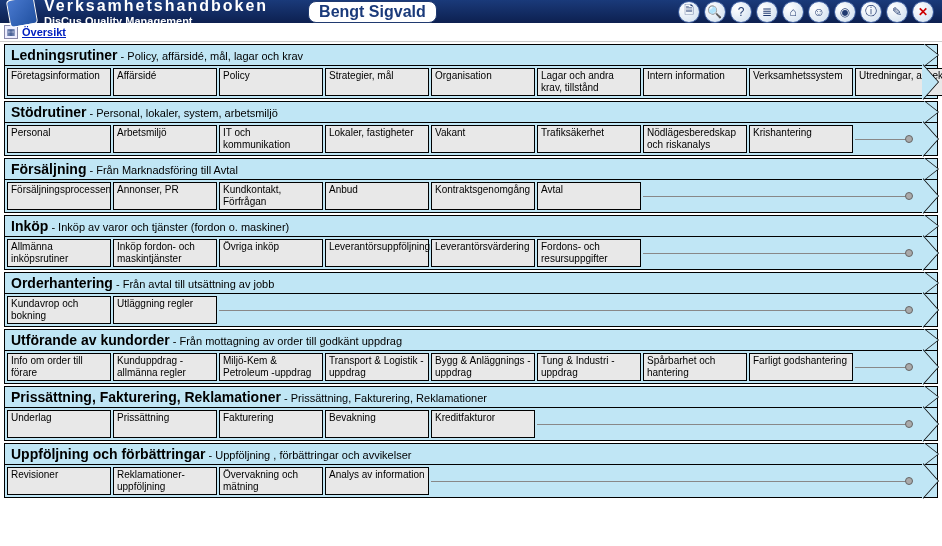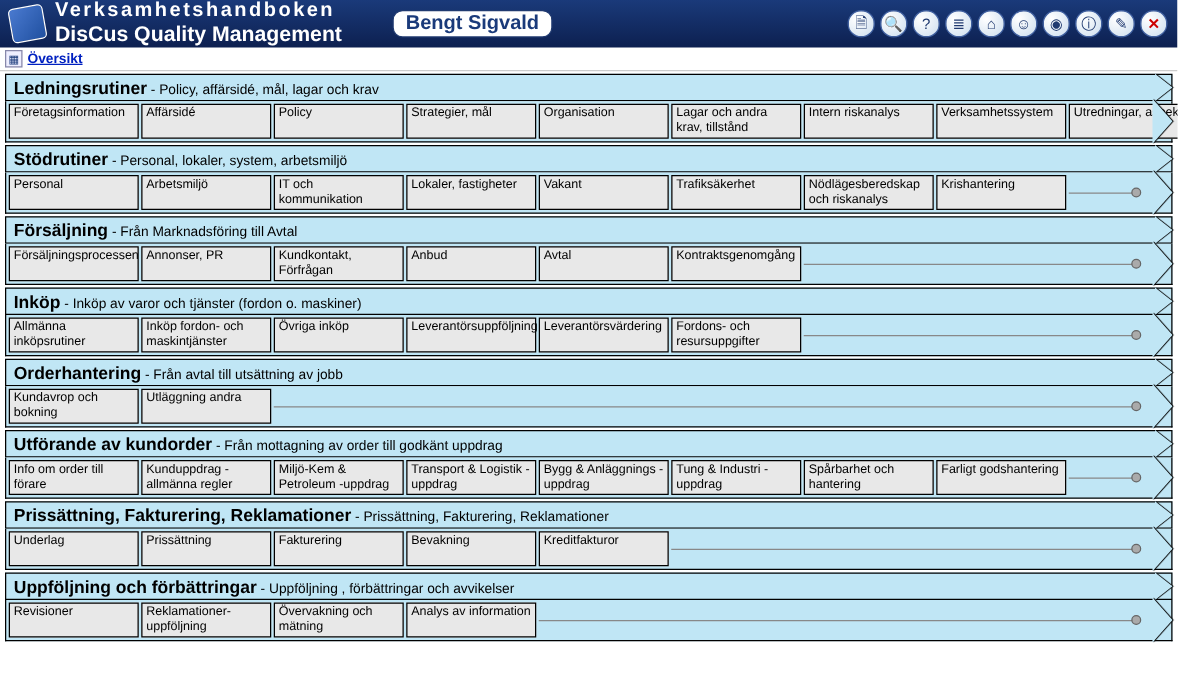--- a/index.html
+++ b/index.html
@@ -1,21 +1,21 @@
 <!DOCTYPE html>
 <html><head>
 <meta charset="utf-8">
 <style>
 * { box-sizing: border-box; margin: 0; padding: 0; }
 body { font-family: Arial, sans-serif; font-size: 11px; background: #fff; width: 942px; }
-.header { background: linear-gradient(#1a3a7a, #0d2050); color: #fff; display: flex; align-items: center; padding: 2px 8px; height: 38px; }
+.header { background: linear-gradient(#1a3a7a, #0d2050); color: #fff; display: flex; align-items: center; padding: 2px 8px; height: 23px; }
 .logo { width: 28px; height: 28px; background: linear-gradient(135deg,#4a7ad0,#2050a0); border-radius: 4px; margin-right: 8px; transform: rotate(-10deg); border:1px solid #fff; }
 .title-block { display: flex; flex-direction: column; }
 .title { font-size: 16px; font-weight: bold; letter-spacing: 2px; }
-.subtitle { font-size: 17px; font-weight: bold; }
+.subtitle { font-size: 11px; font-weight: bold; }
 .user-badge { background: #fff; color: #1a3a7a; font-size: 16px; font-weight: bold; padding: 1px 10px; margin-left: 40px; border-radius: 8px; border:1px solid #203a70; }
 .toolbar { margin-left: auto; display: flex; gap: 4px; }
 .tool-btn { width: 22px; height: 22px; border-radius: 50%; background: radial-gradient(circle at 30% 30%, #fff, #cde); border: 1px solid #4060a0; display: flex; align-items: center; justify-content: center; font-size: 12px; color: #203a70; cursor: pointer; }
 .tool-btn.close { color: #c00; font-weight: bold; }
 .overview-bar { display:flex; align-items:center; padding: 2px 4px; border-bottom:1px solid #ccc; }
 .ov-icon { width:14px; height:14px; background:#eef; border:1px solid #88a; margin-right:4px; display:flex; align-items:center; justify-content:center; font-size:9px; color:#1a3a7a; }
 .ov-link { color: #0020c0; font-weight: bold; text-decoration: underline; cursor:pointer; }
 .section { margin: 2px 4px; }
 .sect-head { position: relative; background: #c0e6f5; border:1px solid #000; padding: 2px 6px; }
 .sect-head::after { content:""; position:absolute; right:-16px; top:-1px; width:0; height:0; border-top: calc(50% + 1px) solid transparent; border-bottom: calc(50% + 1px) solid transparent; }
@@ -66,21 +66,21 @@
         <div class="sect-head"><span class="sect-title">Ledningsrutiner</span><span class="sect-desc"> - Policy, affärsidé, mål, lagar och krav</span></div>
       </div>
       <div class="row-outer">
         <div class="boxes">
           <div class="box">Företagsinformation</div>
           <div class="box">Affärsidé</div>
           <div class="box">Policy</div>
           <div class="box">Strategier, mål</div>
           <div class="box">Organisation</div>
           <div class="box">Lagar och andra krav, tillstånd</div>
-          <div class="box">Intern riskanalys</div>
+          <div class="box">Intern information</div>
           <div class="box">Verksamhetssystem</div>
           <div class="box">Utredningar, aspekter</div>
         </div>
       </div>
     </div>
     <div class="section">
       <div class="sect-head-wrap">
         <div class="sect-head"><span class="sect-title">Stödrutiner</span><span class="sect-desc"> - Personal, lokaler, system, arbetsmiljö</span></div>
       </div>
       <div class="row-outer">
@@ -103,22 +103,22 @@
     <div class="section">
       <div class="sect-head-wrap">
         <div class="sect-head"><span class="sect-title">Försäljning</span><span class="sect-desc"> - Från Marknadsföring till Avtal</span></div>
       </div>
       <div class="row-outer">
         <div class="boxes">
           <div class="box">Försäljningsprocessen</div>
           <div class="box">Annonser, PR</div>
           <div class="box">Kundkontakt, Förfrågan</div>
           <div class="box">Anbud</div>
+          <div class="box">Kontraktsgenomgång</div>
           <div class="box">Avtal</div>
-          <div class="box">Kontraktsgenomgång</div>
           <div class="filler">
             <div class="fline"></div>
             <div class="fdot"></div>
           </div>
         </div>
       </div>
     </div>
     <div class="section">
       <div class="sect-head-wrap">
         <div class="sect-head"><span class="sect-title">Inköp</span><span class="sect-desc"> - Inköp av varor och tjänster (fordon o. maskiner)</span></div>
@@ -138,21 +138,21 @@
         </div>
       </div>
     </div>
     <div class="section">
       <div class="sect-head-wrap">
         <div class="sect-head"><span class="sect-title">Orderhantering</span><span class="sect-desc"> - Från avtal till utsättning av jobb</span></div>
       </div>
       <div class="row-outer">
         <div class="boxes">
           <div class="box">Kundavrop och bokning</div>
-          <div class="box">Utläggning andra</div>
+          <div class="box">Utläggning regler</div>
           <div class="filler">
             <div class="fline"></div>
             <div class="fdot"></div>
           </div>
         </div>
       </div>
     </div>
     <div class="section">
       <div class="sect-head-wrap">
         <div class="sect-head"><span class="sect-title">Utförande av kundorder</span><span class="sect-desc"> - Från mottagning av order till godkänt uppdrag</span></div>

